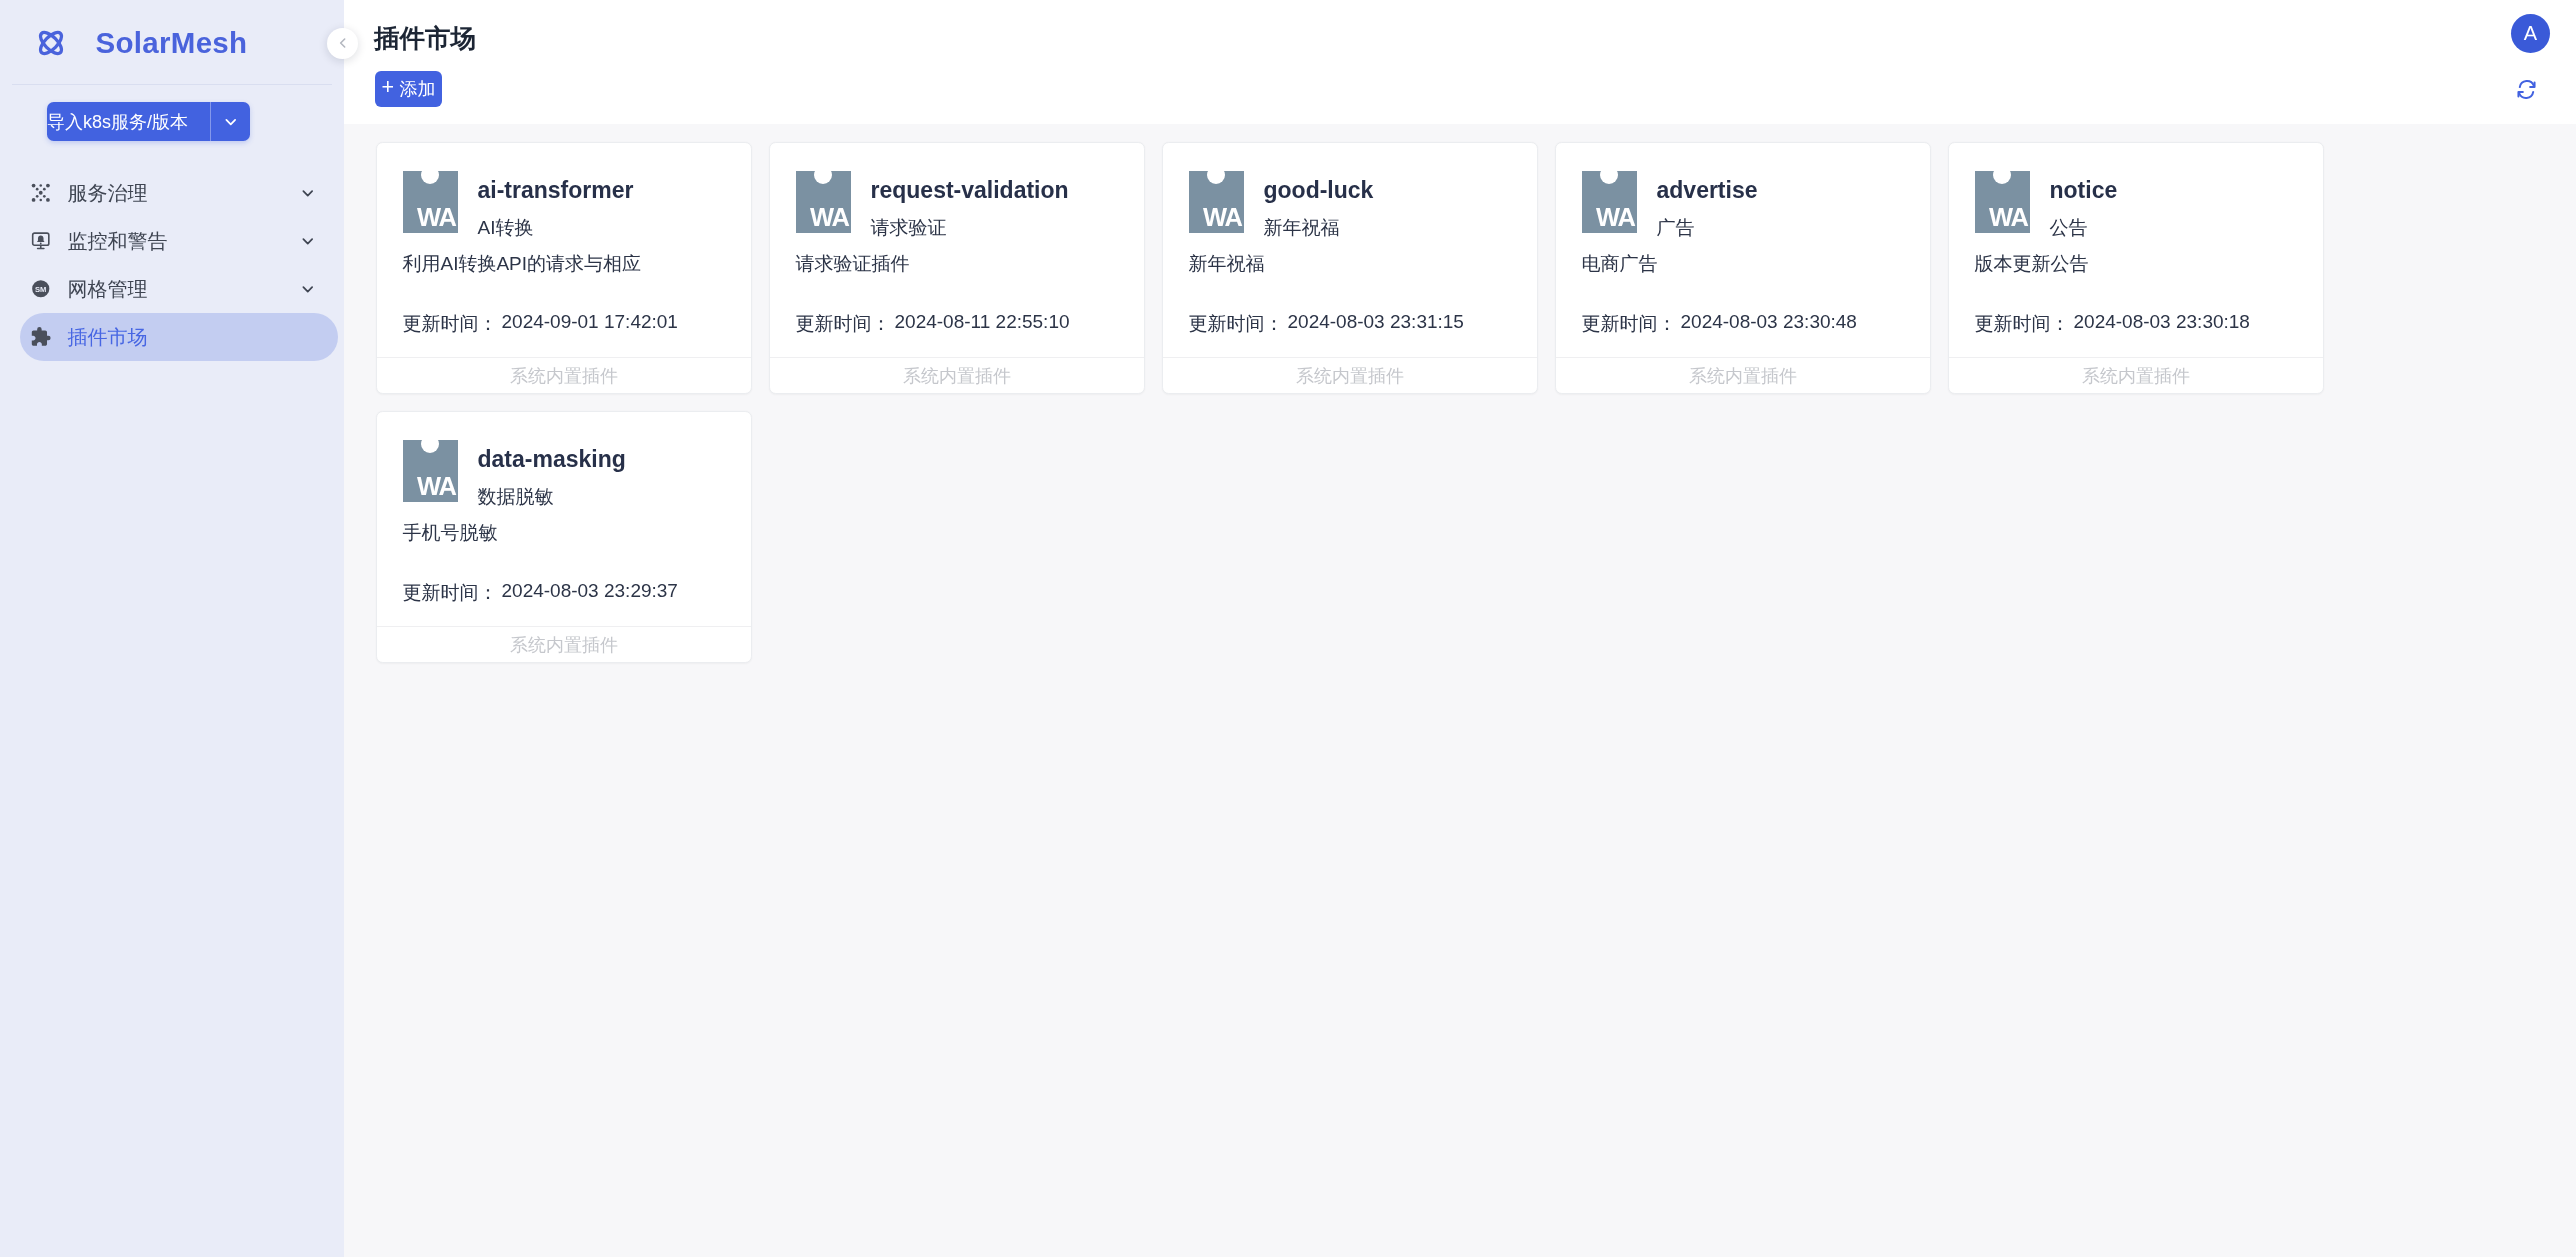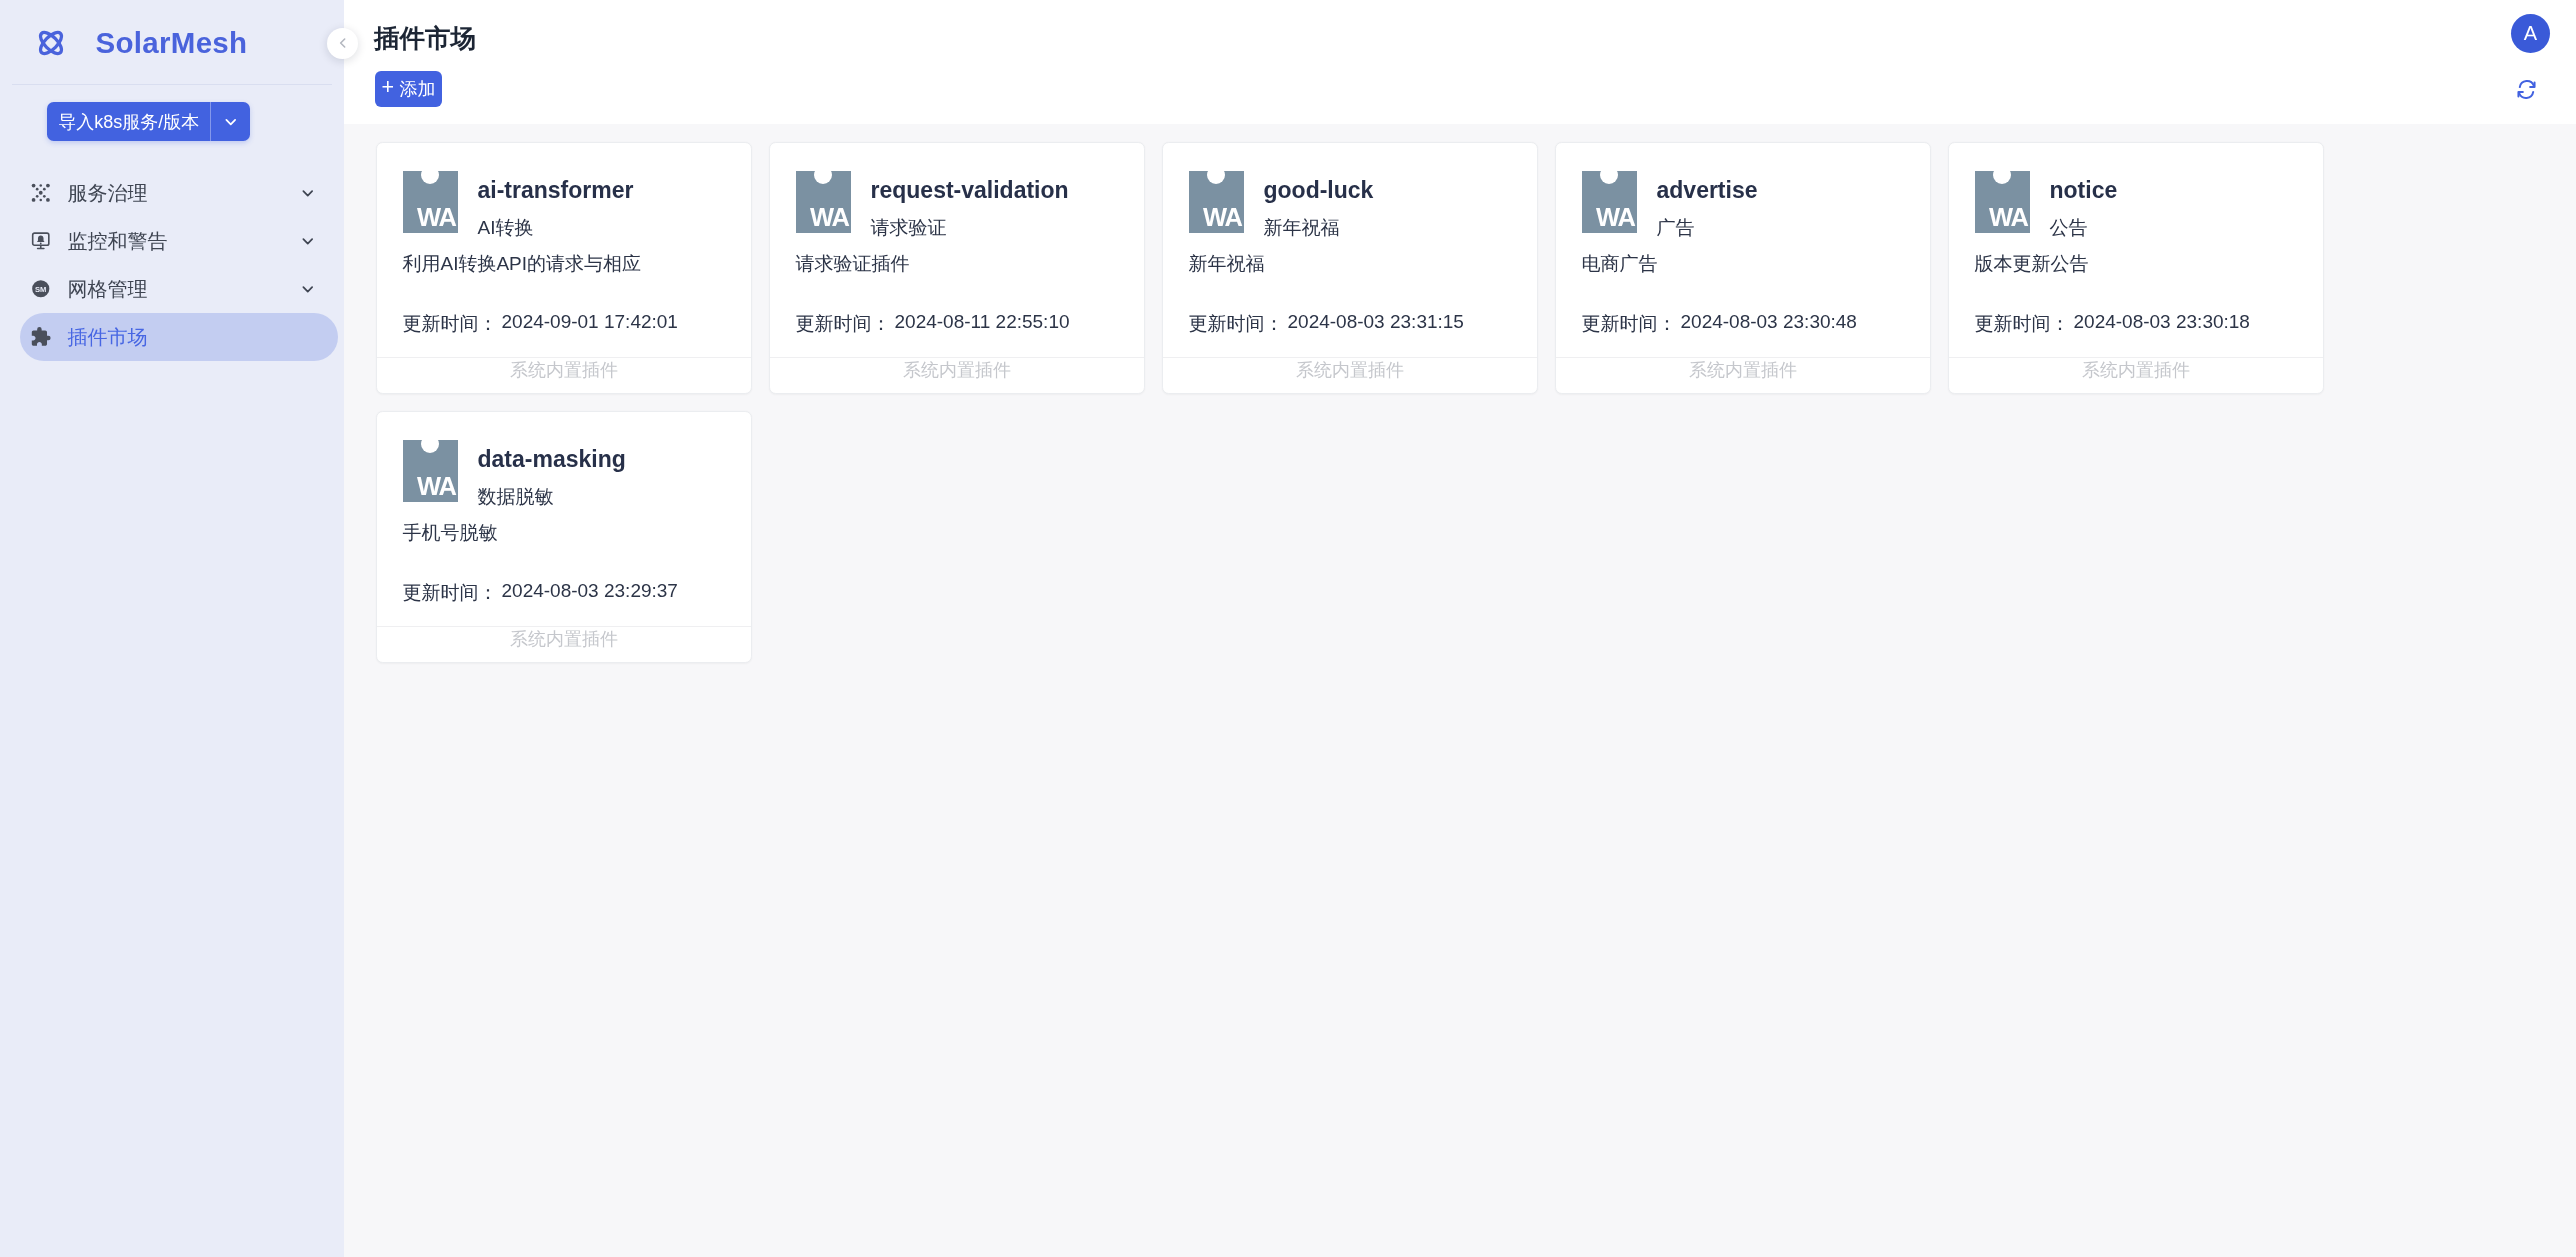--- a/index.html
+++ b/index.html
@@ -26,21 +26,21 @@
   .logo-text {
     font-size:29.5px; font-weight:bold; color:var(--logo-blue,#4a63dc); letter-spacing:0.3px;
   }
   .import-row { padding:17.5px 0 0 47px; }
   .import-btn {
     width:203px; height:39px; border:none; padding:0;
     background:var(--accent-blue,#4262e0); border-radius:6.7px;
     display:flex; align-items:center; color:#fff; cursor:pointer;
     font-family:inherit; box-shadow:0 2px 5.4px rgba(66,98,224,.25);
   }
-  .import-label { flex:1; text-align:center; font-size:18px; color:#fff; }
+  .import-label { flex:1; text-align:left; font-size:18px; color:#fff; }
   .import-divider { width:0.7px; align-self:stretch; background:rgba(255,255,255,.35); }
   .import-caret { width:39px; display:flex; align-items:center; justify-content:center; }
   .import-caret svg { width:17.5px; height:17.5px; }
 
   .menu { list-style:none; margin:28px 0 0; padding:0; }
   .menu-item {
     position:relative; margin-left:20px; width:318px; height:48px;
     display:flex; align-items:center; border-radius:24px;
     color:#3f4552; cursor:pointer;
   }
@@ -119,21 +119,21 @@
   }
   .card-alias { margin-top:16px; font-size:19px; color:#2c3447; line-height:20px; }
   .card-desc { margin-top:14.8px; font-size:19px; color:#2c3447; line-height:23px; }
   .card-updated {
     margin-top:auto; margin-bottom:20px; font-size:19px; color:#2c3447;
     display:flex; align-items:flex-start;
   }
   .upd-value { margin-left:4px; }
   .card-footer {
     height:36px; flex:none; border-top:0.7px solid #efeff1;
-    display:flex; align-items:flex-start; justify-content:center;
+    display:flex; align-items:center; justify-content:center;
     font-size:18px; color:var(--card-footer-text,#c5c7cc);
   }
 </style>
 </head>
 <body>
 
 <aside class="sidebar">
   <div class="logo-row">
     <span class="logo-icon">
       <svg viewBox="0 0 24 24" fill="none" stroke="#4a63dc" stroke-width="2.3" stroke-linecap="round">

